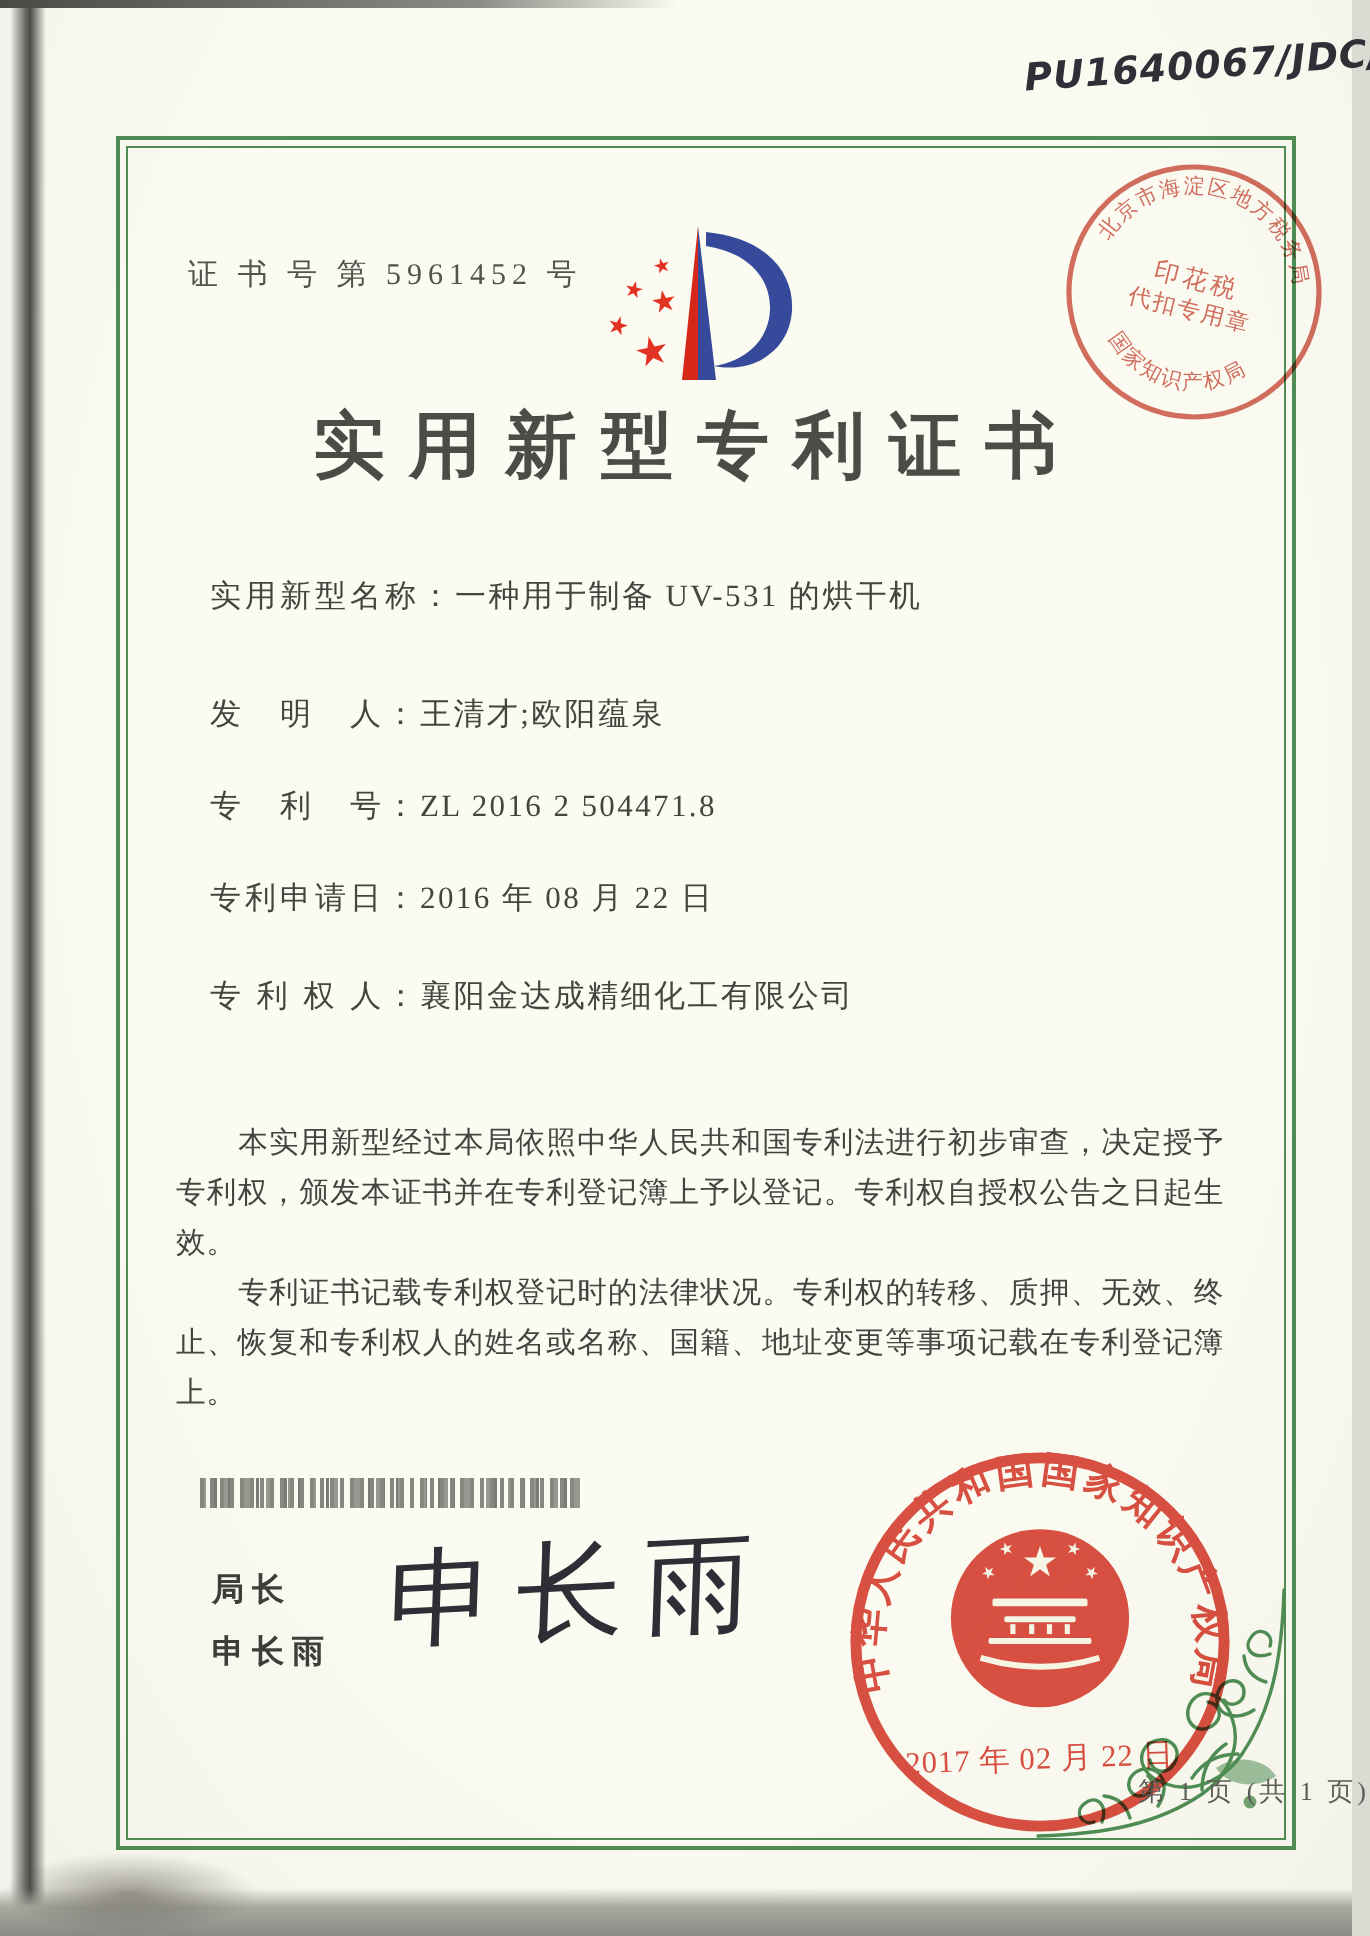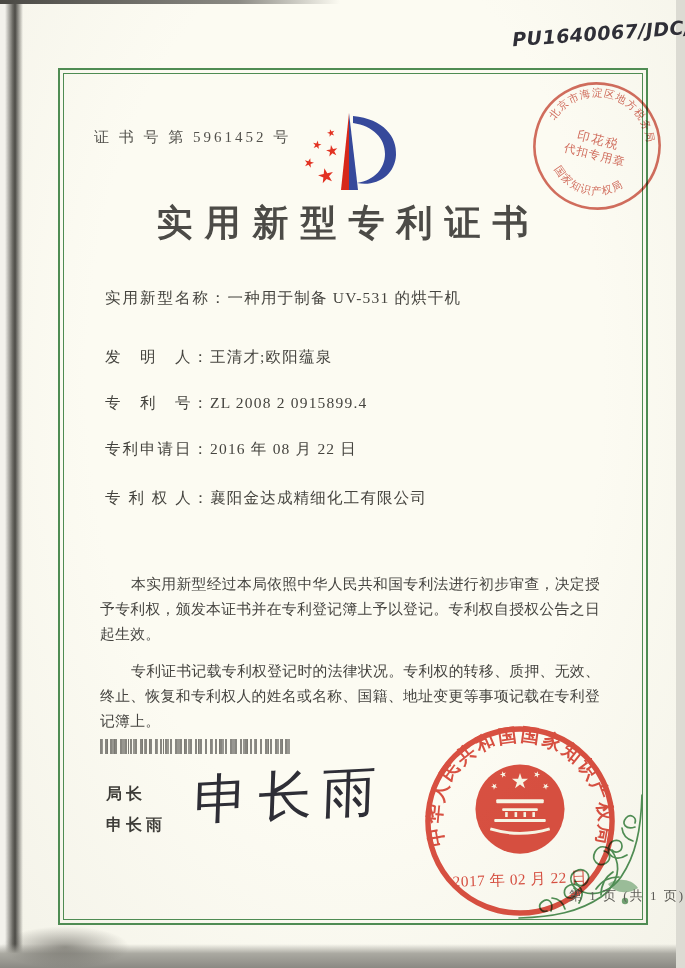--- a/index.html
+++ b/index.html
@@ -40,31 +40,31 @@
   .logo { position:absolute; left:296px; top:110px; width:110px; height:88px; }
   .title { position:absolute; top:199px; left:0; width:100%; text-align:center;
     font-size:36px; letter-spacing:12px; text-indent:12px; font-weight:600; color:#4c4b47; }
 
   .field-row { position:absolute; left:94px; font-size:15.5px; color:#45443f;
     white-space:nowrap; letter-spacing:1.2px;margin-left:11px; }
   .field-row .lbl { letter-spacing:2px; }
   .r1{top:288px}.r2{top:347px}.r3{top:393px}.r4{top:439px}.r5{top:488px}.r6{top:538px}
 
   .paras { position:absolute; left:88px; top:560px; width:524px; }
-  .paras p { margin:12px; font-size:14.8px; line-height:25px; text-indent:2.1em;
+  .paras p { margin:0; font-size:14.8px; line-height:25px; text-indent:2.1em;
     text-align:justify; letter-spacing:.3px; color:#454440; }
 
   .barcode { position:absolute; left:100px; top:739px; width:190px; height:15px; opacity:.72;
     background-image:
       repeating-linear-gradient(90deg, #5b5a55 0 2px, transparent 2px 5px),
       repeating-linear-gradient(90deg, #73726c 0 3px, transparent 3px 11px),
       repeating-linear-gradient(90deg, #4a4944 0 1.5px, transparent 1.5px 7px); }
 
   .director { position:absolute; left:106px; top:780px;
-    font-family:Liberation Mono, monospace; font-weight:600;
+    font-family:Liberation Sans, sans-serif; font-weight:600;
     font-size:16px; color:#3e3d39; letter-spacing:4px; line-height:31px; }
   .sig { position:absolute; left:194px; top:760px; font-size:54px; color:#2e2e36;
     transform:rotate(-3deg) skewX(-5deg); letter-spacing:10px; white-space:nowrap; }
 
   .seal { position:absolute; left:421px; top:722px; width:198px; height:198px;
     mix-blend-mode:multiply; }
   .tax  { position:absolute; left:529px; top:78px; width:136px; height:136px;
     mix-blend-mode:multiply; }
   .flourish { position:absolute; left:513px; top:789px; width:132px; height:132px; }
 
@@ -117,21 +117,21 @@
   <div class="title">实用新型专利证书</div>
 
   
   <div class="field-row r1">
     <span class="lbl">实用新型名称：</span><span>一种用于制备 UV-531 的烘干机</span>
   </div>
   <div class="field-row r2">
     <span class="lbl">发　明　人：</span><span>王清才;欧阳蕴泉</span>
   </div>
   <div class="field-row r3">
-    <span class="lbl">专　利　号：</span><span>ZL 2008 2 0915899.4</span>
+    <span class="lbl">专　利　号：</span><span>ZL 2016 2 504471.8</span>
   </div>
   <div class="field-row r4">
     <span class="lbl">专利申请日：</span><span>2016 年 08 月 22 日</span>
   </div>
   <div class="field-row r5">
     <span class="lbl">专 利 权 人：</span><span>襄阳金达成精细化工有限公司</span>
   </div>
 
   
   <div class="paras">

